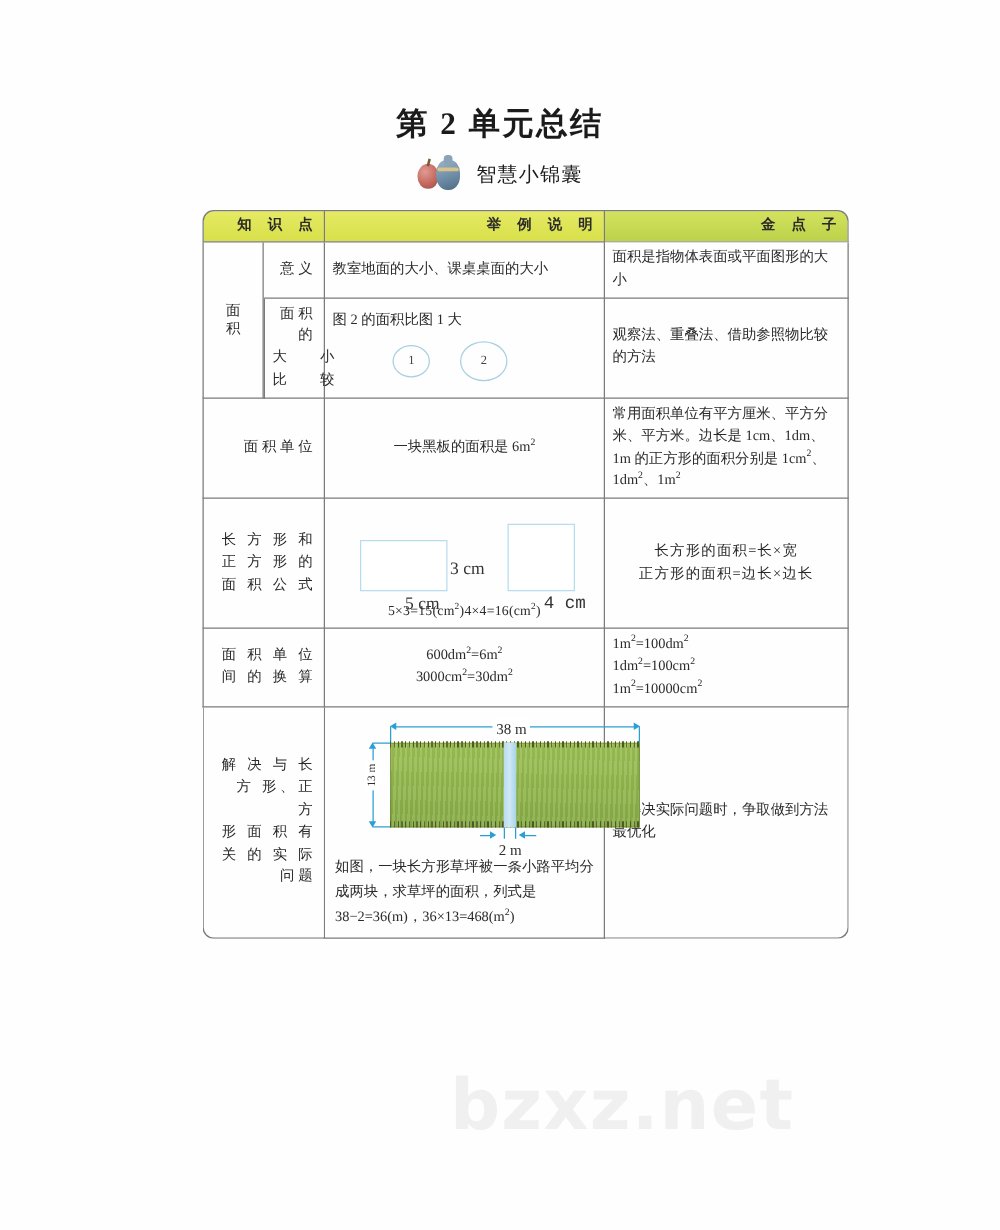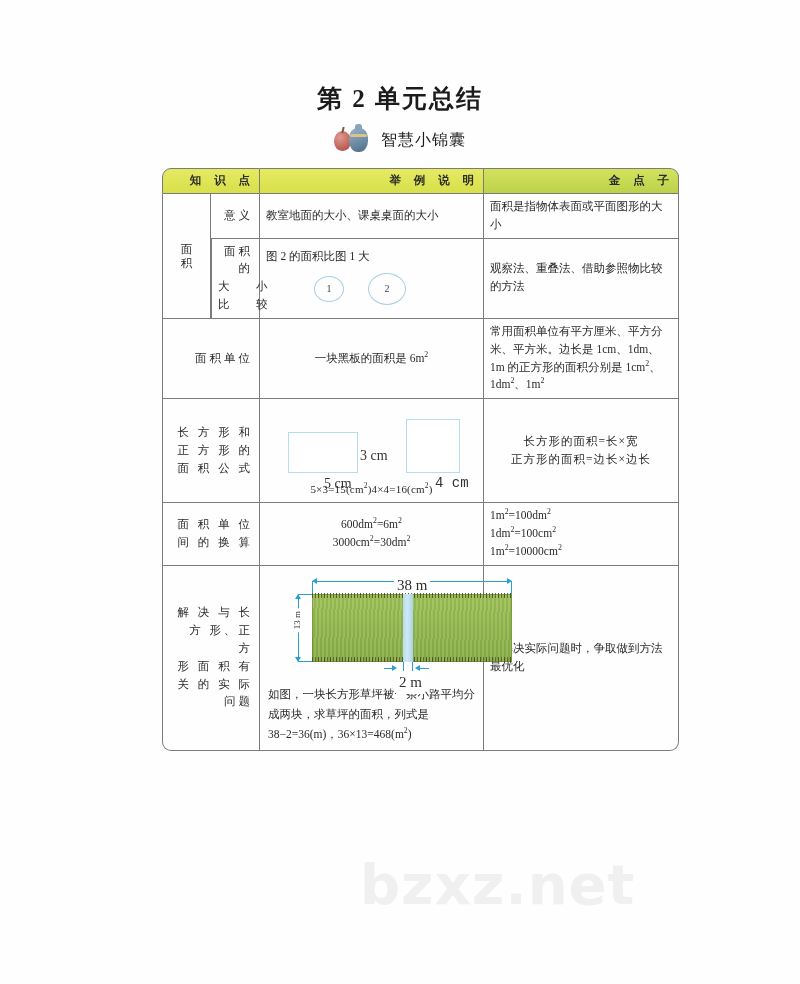--- a/index.html
+++ b/index.html
@@ -296,21 +296,21 @@
     border-right: 3.2px solid transparent;
     border-bottom: 5px solid #2b9fd4;
   }
   .arr-down {
     border-left: 3.2px solid transparent;
     border-right: 3.2px solid transparent;
     border-top: 5px solid #2b9fd4;
   }
   .dim-label {
     position: absolute;
-    font-size: 15px;
+    font-size: 12px;
     color: #2e2e2e;
     background: #fff;
     padding: 0 3px;
     white-space: nowrap;
     text-align: right;
   }
   .dim-label-v {
     position: absolute;
     font-size: 9px;
     color: #2e2e2e;

